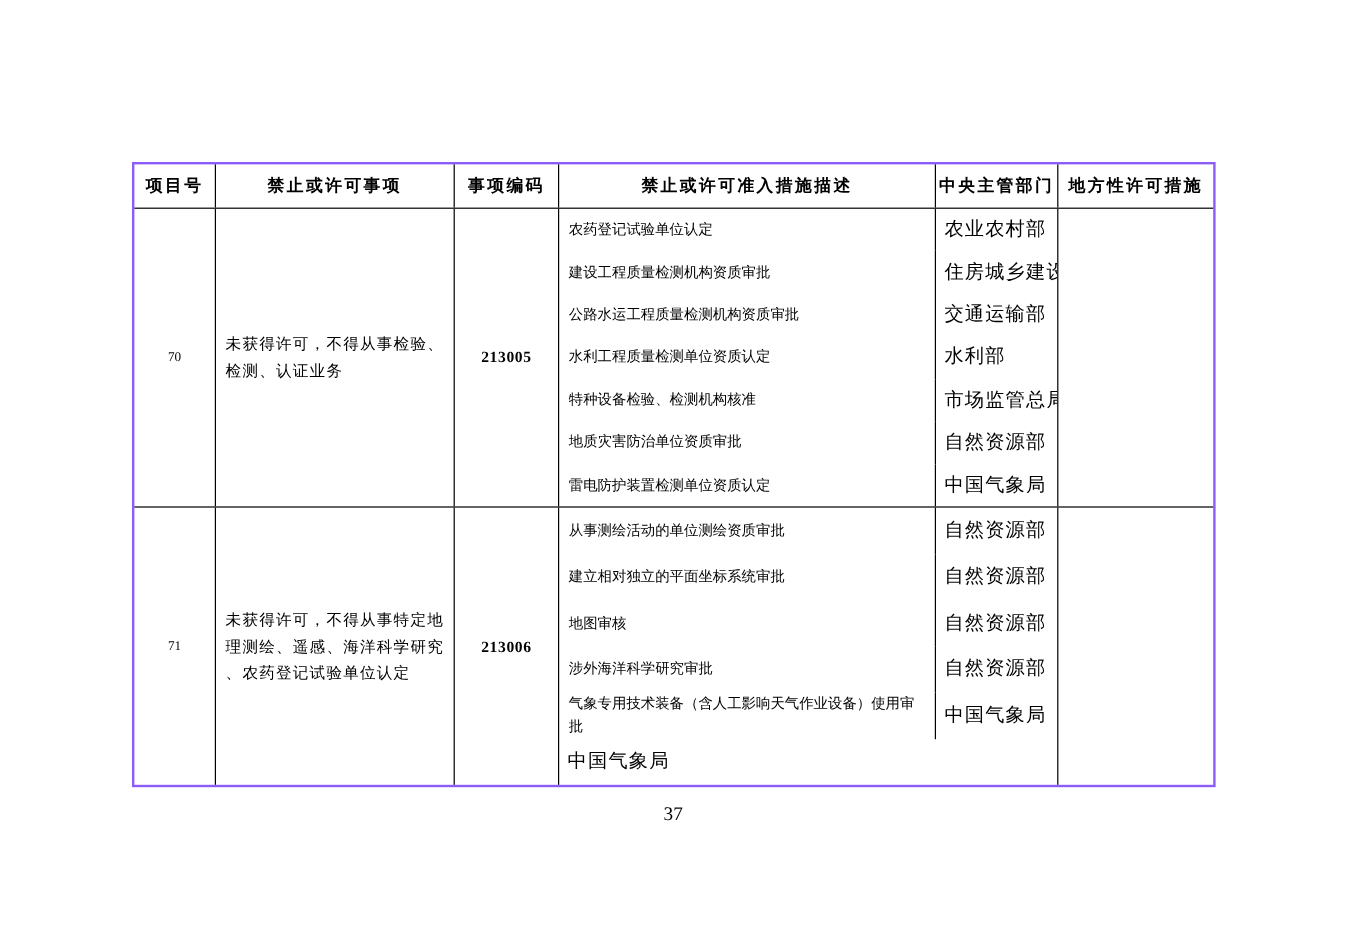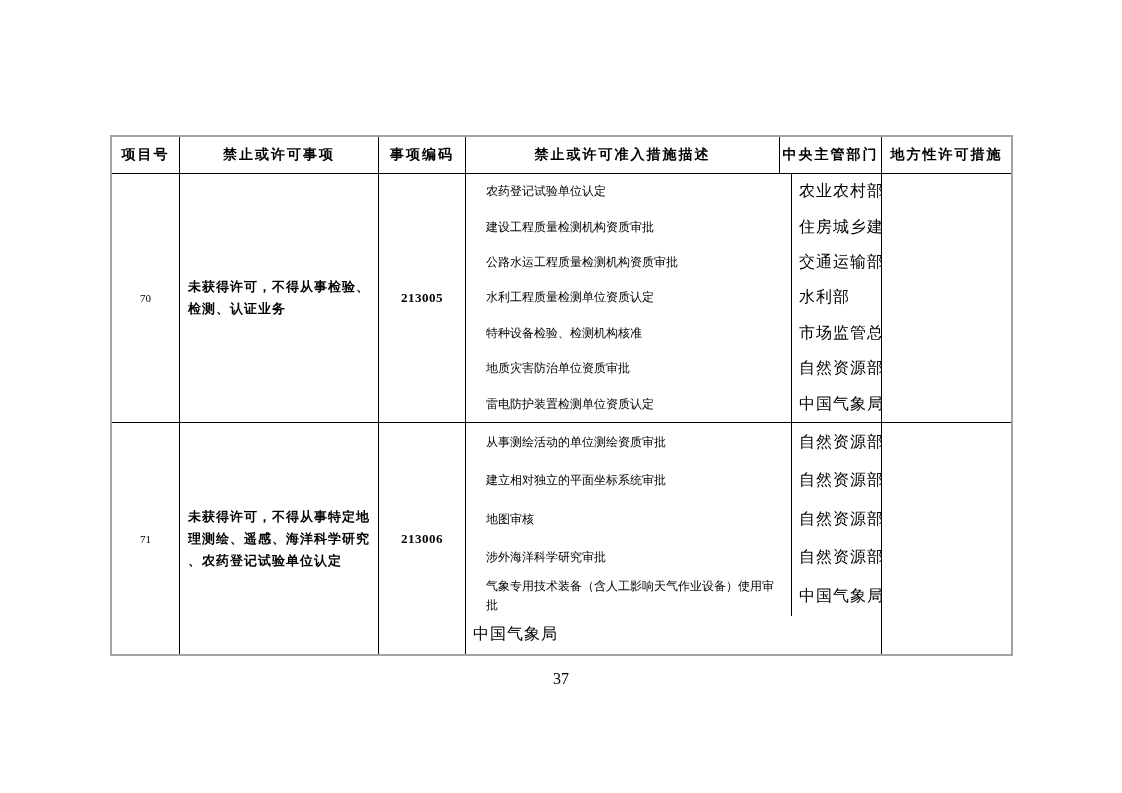--- a/index.html
+++ b/index.html
@@ -3,21 +3,21 @@
 <meta charset="utf-8">
 <style>
   * { margin: 0; padding: 0; box-sizing: border-box; }
   html, body { width: 1122px; height: 793px; background: #ffffff; overflow: hidden; }
   body { font-family: "Liberation Serif", "DejaVu Serif", serif; color: #000; position: relative; }
 
   .doc-table {
     position: absolute;
     left: 110px; top: 135px;
     width: 903px; height: 521px;
-    border: 2px solid #a3a3a3;
+    border: 2px solid #8b5cf6;
     background: #fff;
     display: flex; flex-direction: column;
   }
 
   
   .thead {
     display: grid;
     grid-template-columns: 68px 199px 87px 314px 102px 129px;
     height: 37px;
     border-bottom: 1px solid #000;
@@ -43,38 +43,38 @@
   .c-local { border-right: none; }
 
   .c-item {
     display: flex; align-items: center; justify-content: center;
     font-size: 11px;
   }
   .c-matter {
     display: flex; align-items: center;
     padding: 0 8px;
     font-size: 13px; letter-spacing: 1px; line-height: 22px;
-    word-break: break-all; line-break: anywhere; font-weight: bold;
+    word-break: break-all; line-break: anywhere;
   }
   .c-code {
     display: flex; align-items: center; justify-content: center;
     font-size: 13px; font-weight: bold; letter-spacing: 0.5px;
   }
   .c-md {
     display: flex; flex-direction: column;
     padding: 0;
   }
   .subrow { flex: 1 1 0; display: flex; min-height: 0; }
   .m-desc {
     width: 314px; flex: 0 0 314px;
     border-right: 1px solid #000;
     display: flex; align-items: center;
     padding: 2px 9px 2px 8px;
     font-size: 12px; line-height: 19px;
-    word-break: break-all; line-break: anywhere; margin-left: 12px;
+    word-break: break-all; line-break: anywhere;
   }
   .m-dept {
     flex: 1 1 auto;
     display: flex; align-items: center;
     padding-left: 7px;
     font-size: 16px; letter-spacing: 1px;
     white-space: nowrap; overflow: hidden;
   }
 
   .page-number {

